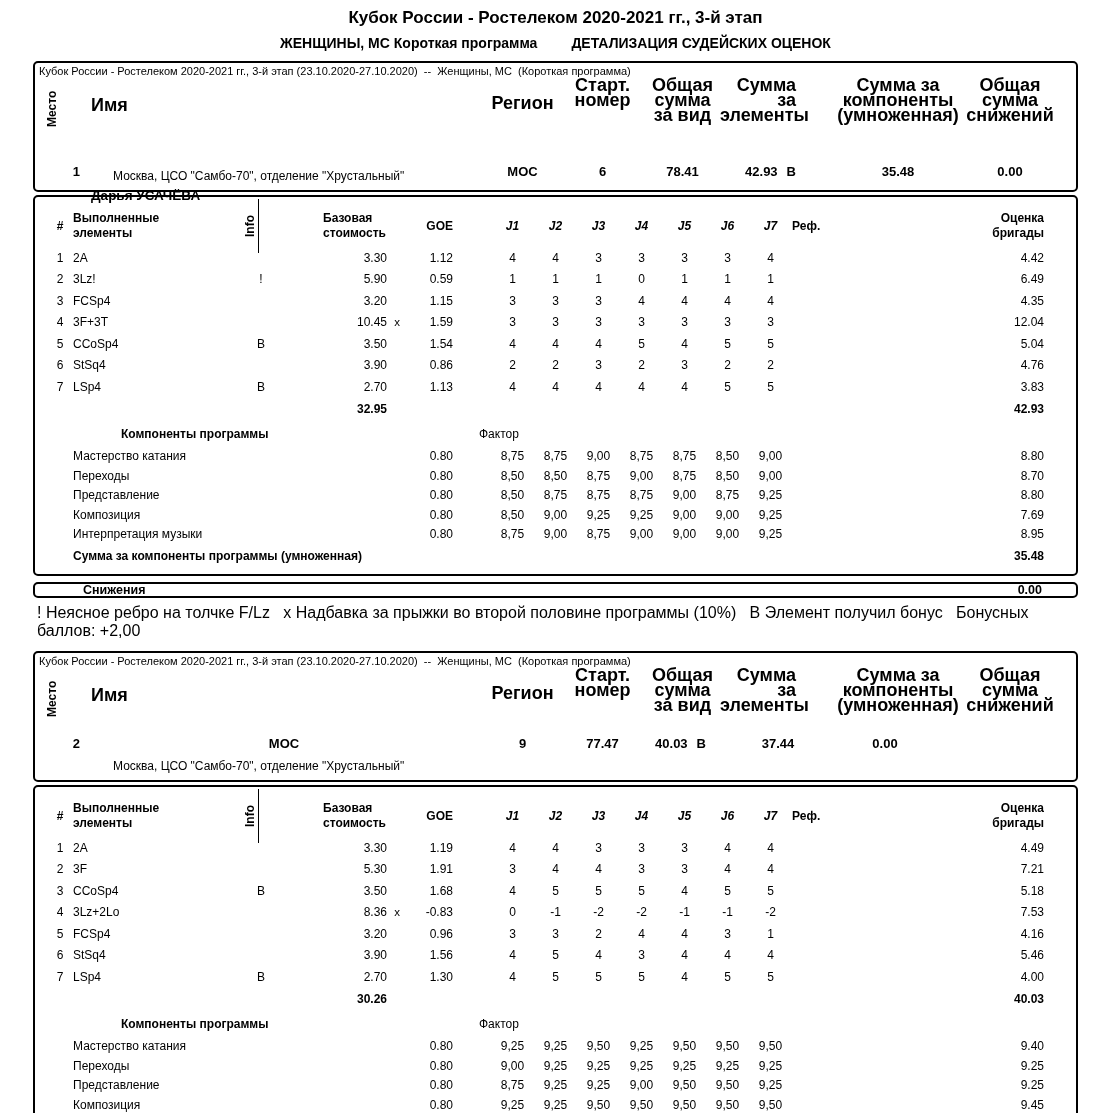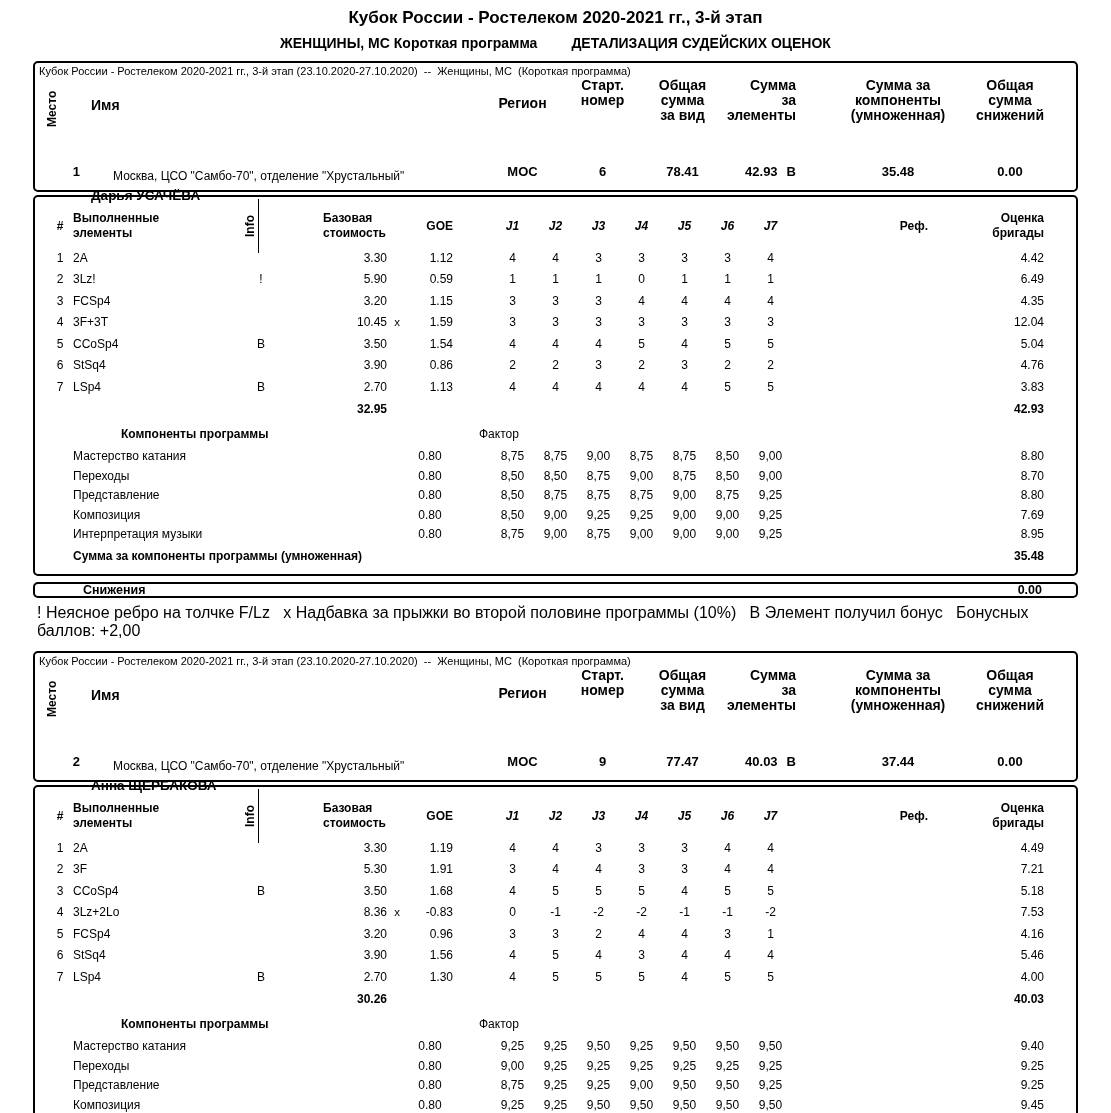--- a/index.html
+++ b/index.html
@@ -12,21 +12,21 @@
   .page-title{font-size:17px;font-weight:700;}
   .page-subtitle{font-size:14px;font-weight:700;margin-top:7px;display:flex;justify-content:center;gap:34px;}
   .content{width:1045px;margin:10px auto 0 33px;}
 
   .box{border:2px solid #000;border-radius:5px;background:#fff;box-sizing:border-box;}
   .sum-box{padding:1px 0 4px 0;}
   .event-line{font-size:11px;padding:1px 0 0 4px;white-space:pre-wrap;line-height:13px;}
 
   .sum-grid{display:grid;grid-template-columns:22px 16px 1fr 75px 85px 75px 90px 150px 100px;padding:0 16px 0 10px;}
   .sum-header{align-items:start;height:62px;}
-  .hdr{font-weight:700;font-size:14px;line-height:15px;white-space:pre-line;}
+  .hdr{font-weight:700;font-size:18px;line-height:15px;white-space:pre-line;}
   .rot{writing-mode:vertical-rl;transform:rotate(180deg);font-weight:700;font-size:12px;justify-self:start;align-self:center;height:54px;text-align:center;}
   .rot-underline{border-left:1px solid #000;padding-left:1px;}
   .h-name{padding-top:20px;text-align:left;padding-left:8px;}
   .h-region{padding-top:18px;text-align:center;}
   .h-start{text-align:center;}
   .h-segment{text-align:center;}
   .h-elements{text-align:right;padding-right:14px;}
   .h-components{text-align:center;padding-left:26px;}
   .h-deductions{text-align:center;}
   .sum-values{font-weight:700;font-size:13px;height:26px;align-items:center;}
@@ -42,40 +42,40 @@
   .v-club{grid-column:3 / 10;font-size:12px;padding-left:30px;}
 
   .det-box{margin-top:3px;padding:2px 0 6px 0;}
   .det-grid{display:grid;grid-template-columns:26px 170px 36px 108px 20px 46px 38px repeat(7,43px) 1fr 100px;padding:0 32px 0 12px;font-size:12px;}
   .det-header{height:48px;align-items:center;font-weight:700;}
   .dh-num{text-align:center;}
   .dh-name{white-space:pre-line;line-height:15px;}
   .dh-base{white-space:pre-line;line-height:15px;text-align:left;padding-left:44px;overflow:visible;white-space:pre;}
   .dh-goe{text-align:right;}
   .dh-j{text-align:center;font-style:italic;}
-  .dh-ref{text-align:right;padding-right:16px;}
+  .dh-ref{text-align:left;padding-right:16px;}
   .dh-panel{text-align:right;white-space:pre-line;line-height:15px;}
   .el-row{height:21.5px;align-items:center;}
   .c-num{text-align:center;}
   .c-name{padding-left:0;}
   .c-info{text-align:center;}
   .c-base{text-align:right;}
   .c-x{text-align:center;font-size:11.5px;}
   .c-goe{text-align:right;}
   .c-j{text-align:center;}
   .c-panel{text-align:right;}
   .tot-row{height:22px;align-items:center;font-weight:700;}
   .t-base{grid-column:4;text-align:right;}
   .t-panel{grid-column:16;text-align:right;}
   .comp-head-row{height:25px;align-items:center;margin-top:2px;margin-left:48px;}
   .ch-label{grid-column:2 / 6;font-weight:700;}
   .ch-factor{grid-column:6 / 8;text-align:left;padding-left:24px;white-space:nowrap;}
   .comp-row{height:19.5px;align-items:center;}
   .cp-label{grid-column:2 / 6;}
-  .cp-factor{grid-column:6;text-align:center;}
+  .cp-factor{grid-column:6;text-align:right;}
   .comp-sum-row{height:24px;align-items:center;font-weight:700;}
   .cs-label{grid-column:2 / 15;white-space:nowrap;}
   .cs-value{grid-column:16;text-align:right;}
 
   .ded-box{margin-top:6px;height:16px;display:flex;align-items:center;justify-content:space-between;padding:0 34px 0 48px;font-weight:700;font-size:12.5px;box-sizing:border-box;}
   .footnote{font-size:16px;margin:6px 0 0 4px;white-space:pre-wrap;}
   .skater-section{margin-bottom:11px;}
 </style>
 </head>
 <body>
@@ -406,21 +406,20 @@
         <div class="hdr h-components">Сумма за
 компоненты
 (умноженная)</div>
         <div class="hdr h-deductions">Общая
 сумма
 снижений</div>
       </div>
       <div class="sum-grid sum-values">
         <div></div>
         <div class="v-place">2</div>
-        <div class="v-name">Анна ЩЕРБАКОВА</div>
         <div class="v-region">МОС</div>
         <div class="v-start">9</div>
         <div class="v-segment">77.47</div>
         <div class="v-elements">
           <span>40.03</span>
           <span>В</span>
         </div>
         <div class="v-components">37.44</div>
         <div class="v-deductions">0.00</div>
       </div>

